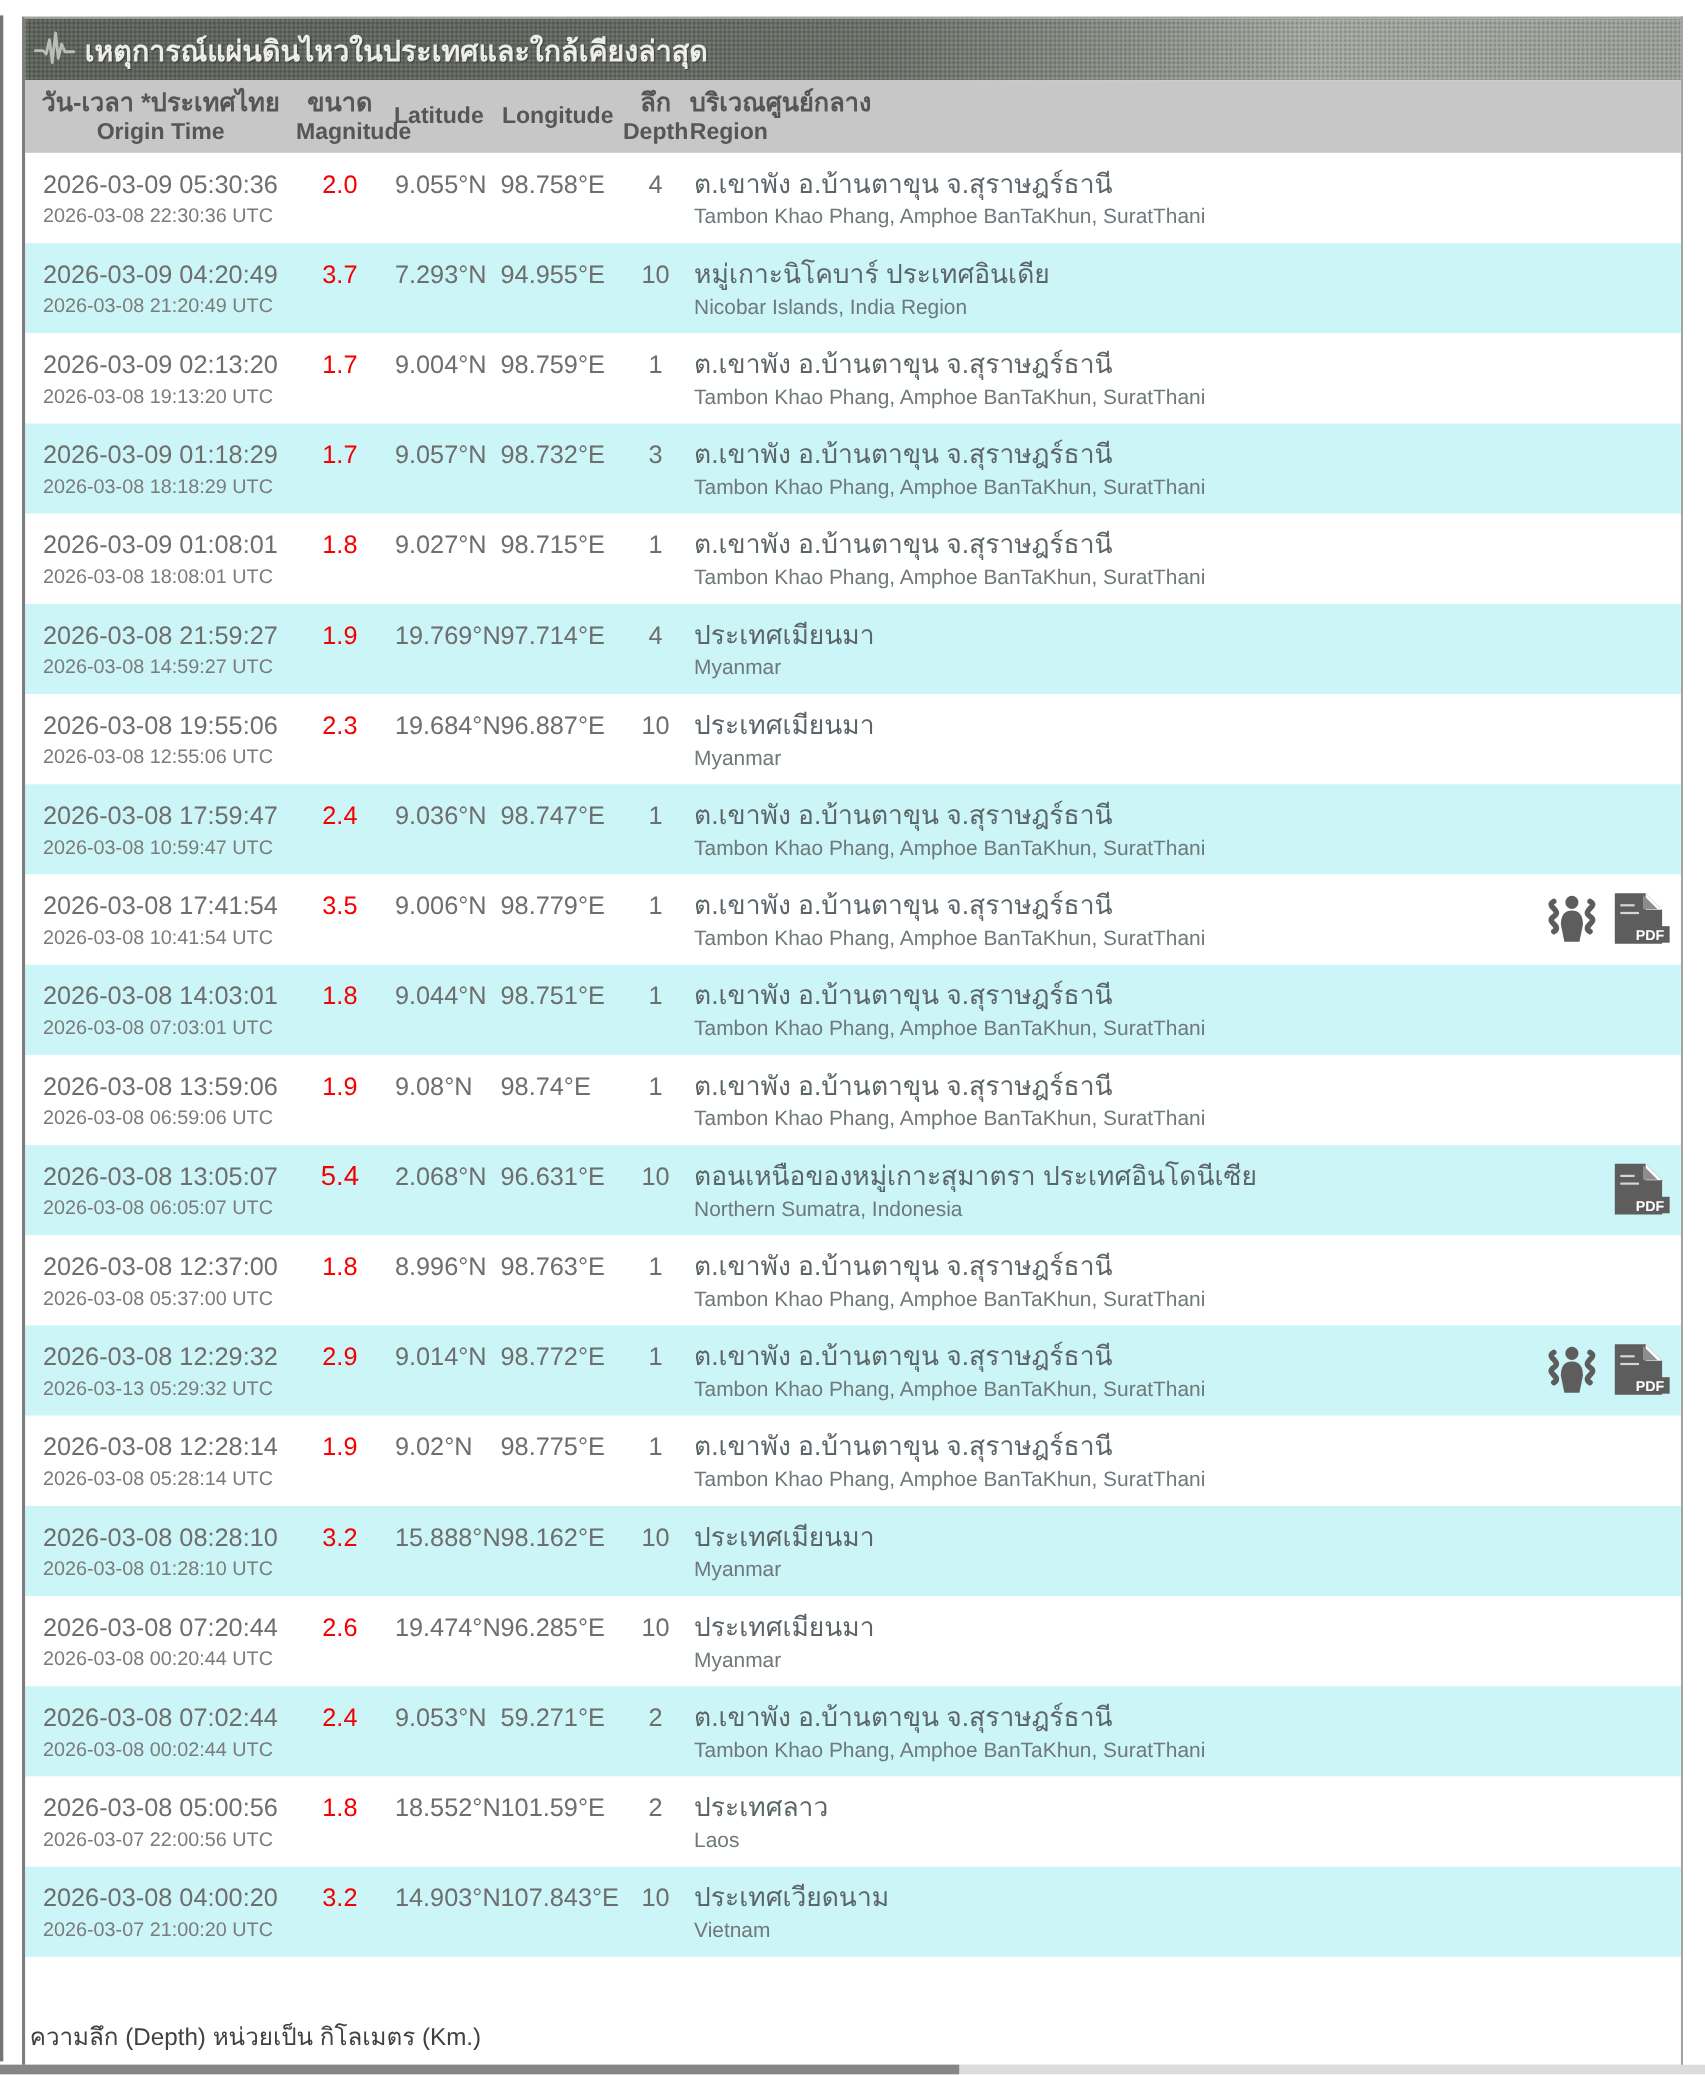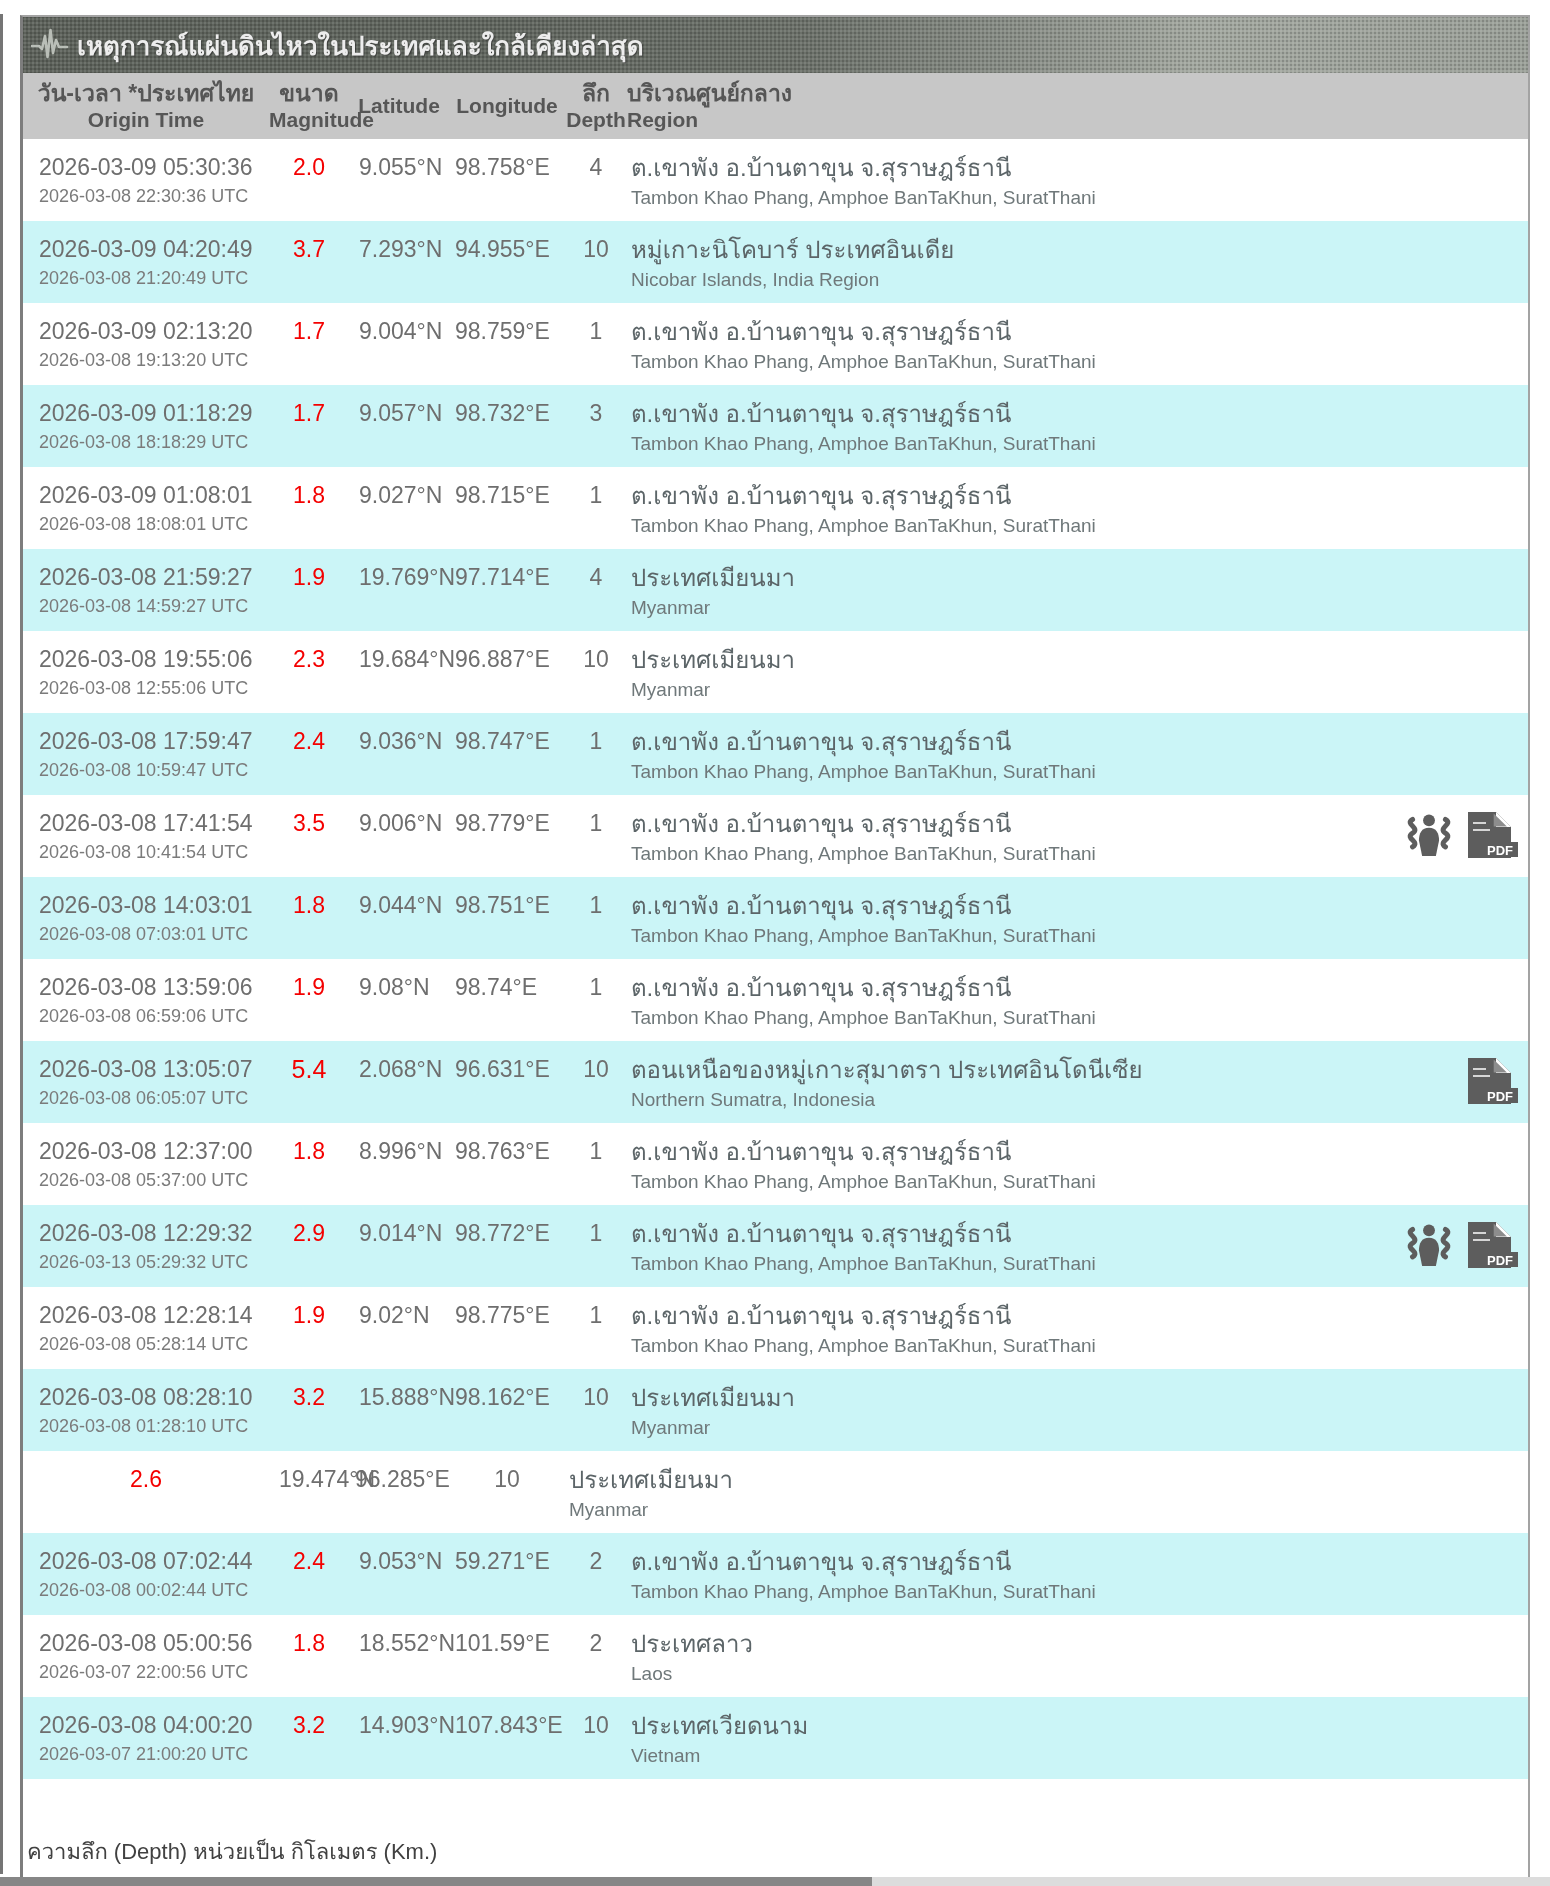--- a/index.html
+++ b/index.html
@@ -470,20 +470,24 @@
     <div class="cell c-lat">15.888°N</div>
     <div class="cell c-lon">98.162°E</div>
     <div class="cell c-depth">10</div>
     <div class="cell c-region">
       <div class="r-th">ประเทศเมียนมา</div>
       <div class="r-en">Myanmar</div>
     </div>
     <div class="cell c-icons"></div>
   </div>
       <div class="grid-row row">
+    <div class="cell c-date">
+      <div class="local">2026-03-08 07:20:44</div>
+      <div class="utc">2026-03-08 00:20:44 UTC</div>
+    </div>
     <div class="cell c-mag">
       <span>2.6</span>
     </div>
     <div class="cell c-lat">19.474°N</div>
     <div class="cell c-lon">96.285°E</div>
     <div class="cell c-depth">10</div>
     <div class="cell c-region">
       <div class="r-th">ประเทศเมียนมา</div>
       <div class="r-en">Myanmar</div>
     </div>

